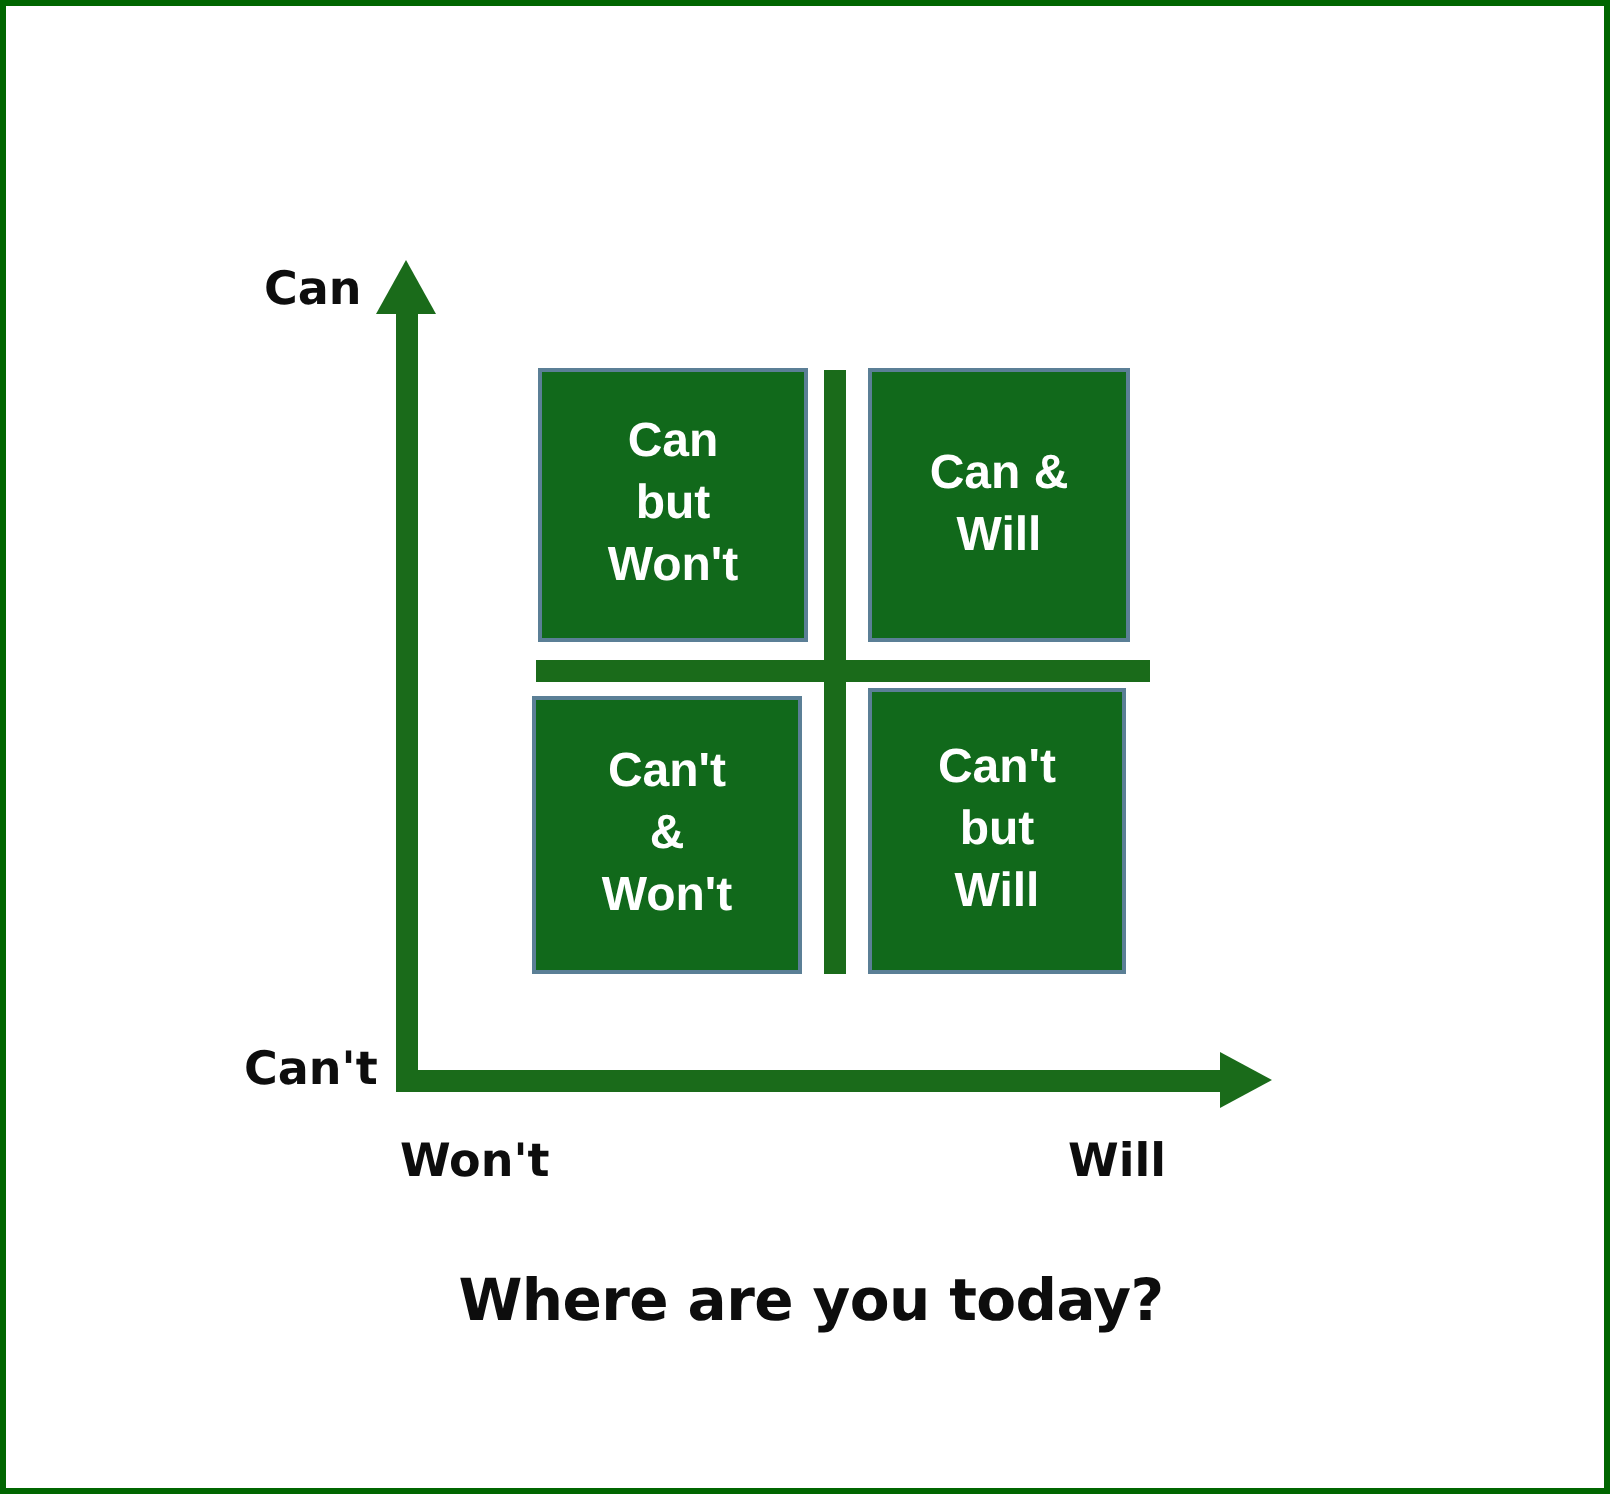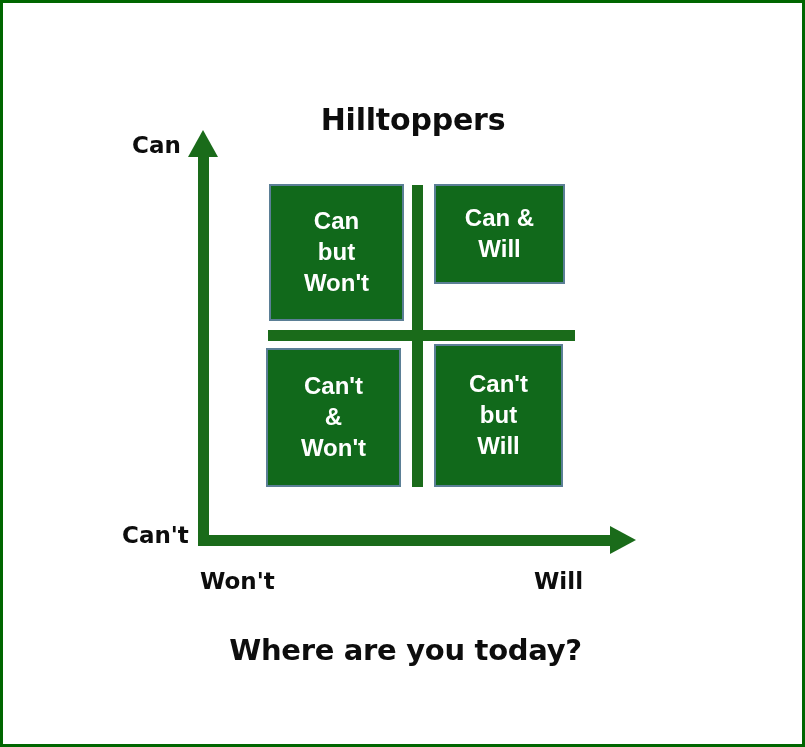--- a/index.html
+++ b/index.html
@@ -120,21 +120,21 @@
   }
   .quadrant .qtext {
     font-family: "Liberation Sans", sans-serif;
     font-size: 24px;
     font-weight: bold;
     color: #ffffff;
     line-height: 1.28;
     white-space: pre-line;
   }
   #q-can-but-wont  { left: 266px; top: 181px; width: 135px; height: 137px; }
-  #q-can-and-will  { left: 431px; top: 181px; width: 131px; height: 100px; }
+  #q-can-and-will  { left: 431px; top: 181px; width: 131px; height: 137px; }
   #q-cant-and-wont { left: 263px; top: 345px; width: 135px; height: 139px; }
   #q-cant-but-will { left: 431px; top: 341px; width: 129px; height: 143px; }
 
   
   #caption {
     position: absolute;
     left: 0px;
     top: 630px;
     width: 805px;
     text-align: center;
@@ -143,21 +143,20 @@
     font-weight: bold;
     color: #0d0d0d;
     letter-spacing: -0.3px;
   }
 </style>
 </head>
 <body>
 
 <div id="canvas">
 
-  <div id="title">Hilltoppers</div>
 
   <div id="y-axis-line" class="axis-line"></div>
   <div id="y-axis-arrow"></div>
   <div id="x-axis-line" class="axis-line"></div>
   <div id="x-axis-arrow"></div>
 
   <div id="label-can" class="axis-label">Can</div>
   <div id="label-cant" class="axis-label">Can't</div>
   <div id="label-wont" class="axis-label">Won't</div>
   <div id="label-will" class="axis-label">Will</div>

